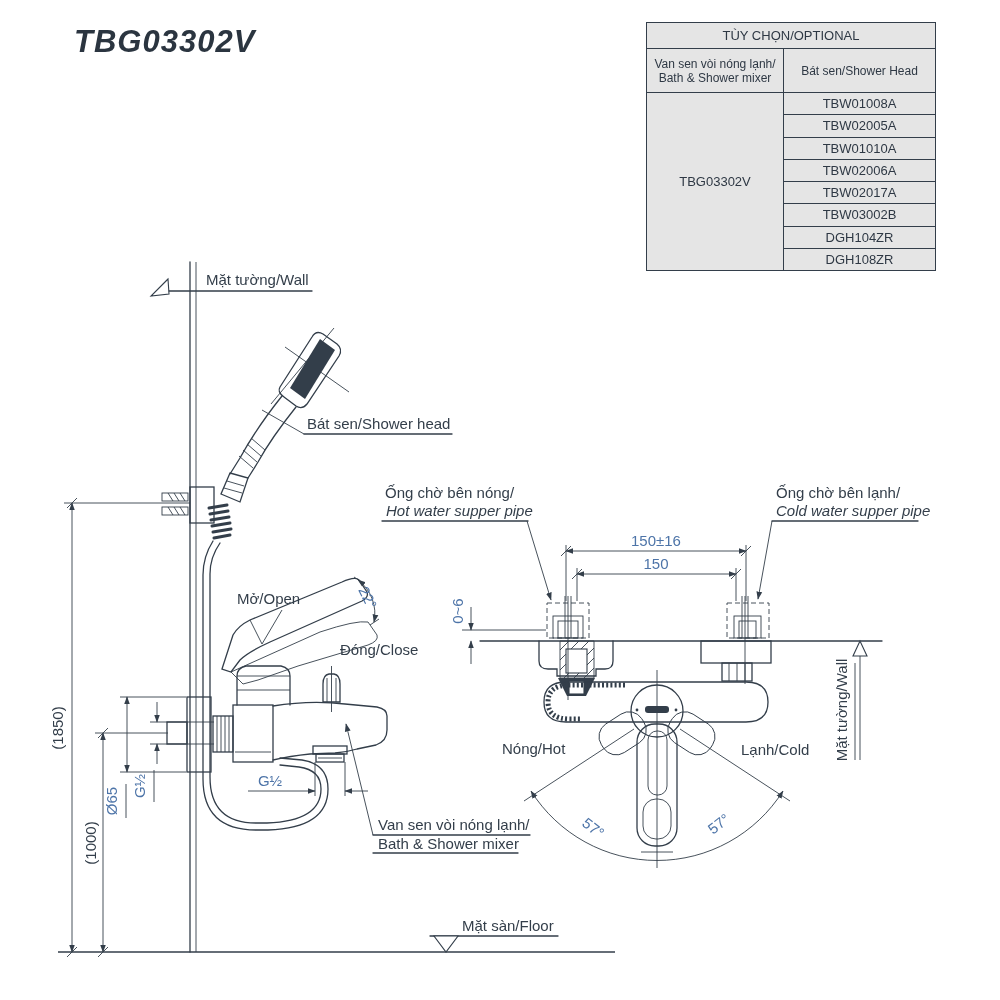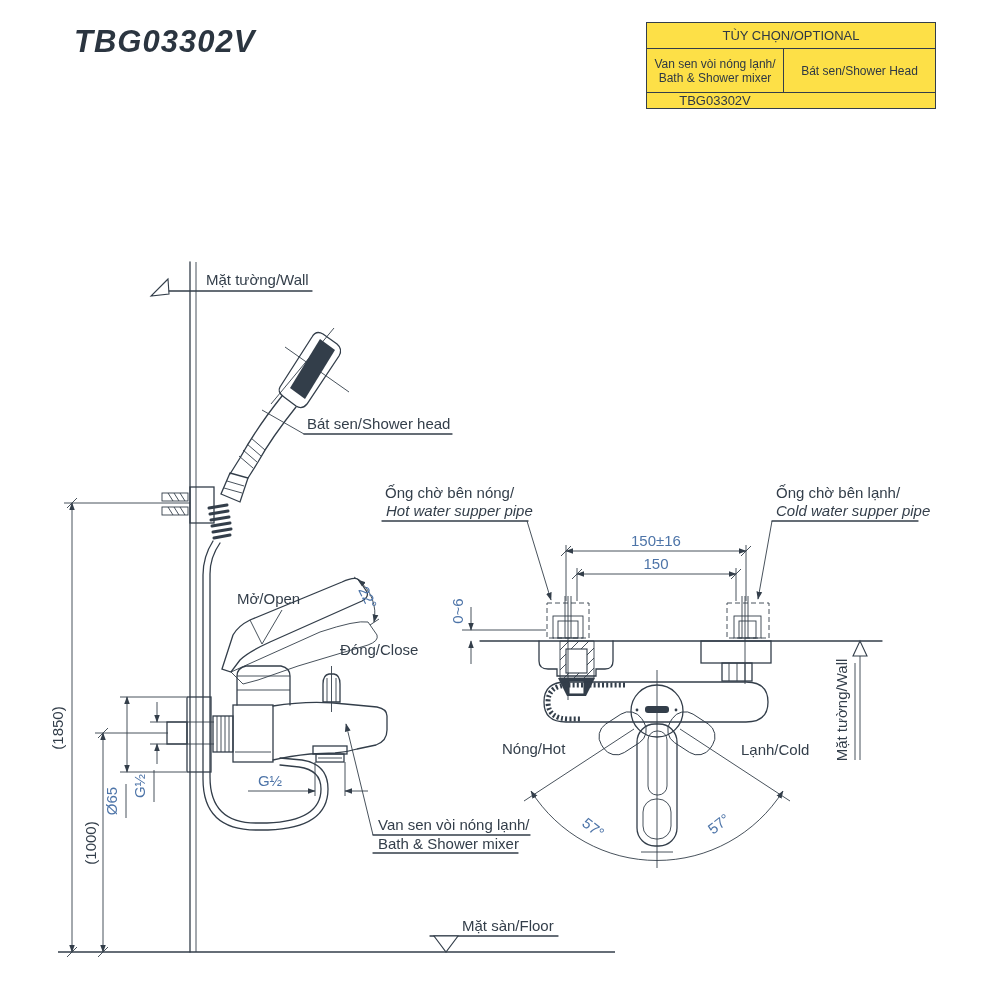--- a/index.html
+++ b/index.html
@@ -3,21 +3,21 @@
 <meta charset="utf-8">
 <style>
   html,body{margin:0;padding:0;background:#ffffff;}
   #stage{position:relative;width:1000px;height:1000px;background:#fff;overflow:hidden;
          font-family:"Liberation Sans","DejaVu Sans",sans-serif;color:#333e4a;border-radius:7px;}
   
   .title{position:absolute;left:74px;top:24px;font-size:31px;font-weight:bold;
          font-style:italic;letter-spacing:1px;color:#2b3540;}
   
   .tbl{position:absolute;left:646px;top:22px;width:288px;border:1.6px solid #333e4a;
-       font-size:12.5px;color:#2e3844;background:#fde047;}
+       font-size:12.5px;color:#2e3844;background:#e5e5e5;}
   .tbl-h1{height:25px;line-height:25px;text-align:center;border-bottom:1.4px solid #333e4a;font-size:13px;}
   .tbl-h2{display:flex;border-bottom:1.4px solid #333e4a;}
   .c1{width:136px;flex:0 0 136px;}
   .c2{flex:1;border-left:1.4px solid #333e4a;}
   .h2cell{display:flex;flex-direction:column;justify-content:center;align-items:center;
           height:43px;text-align:center;font-size:12px;line-height:14px;}
   .tbl-body{display:flex;}
   .modelcell{display:flex;align-items:center;justify-content:center;font-size:13px;}
   .rows .tr{height:21.3px;line-height:21.3px;text-align:center;border-top:1.2px solid #333e4a;font-size:13px;}
   .rows .tr:first-child{border-top:none;}
@@ -45,20 +45,30 @@
     <div class="tbl-h1">TÙY CHỌN/OPTIONAL</div>
     <div class="tbl-h2">
       <div class="c1 h2cell">
         <span>Van sen vòi nóng lạnh/</span>
         <span>Bath &amp; Shower mixer</span>
       </div>
       <div class="c2 h2cell">Bát sen/Shower Head</div>
     </div>
     <div class="tbl-body">
       <div class="c1 modelcell">TBG03302V</div>
+      <div class="c2 rows">
+        <div class="tr">TBW01008A</div>
+        <div class="tr">TBW02005A</div>
+        <div class="tr">TBW01010A</div>
+        <div class="tr">TBW02006A</div>
+        <div class="tr">TBW02017A</div>
+        <div class="tr">TBW03002B</div>
+        <div class="tr">DGH104ZR</div>
+        <div class="tr">DGH108ZR</div>
+      </div>
     </div>
   </div>
 
   <svg width="1000" height="1000" viewBox="0 0 1000 1000">
     <defs>
       <marker id="ar" viewBox="0 0 10 10" refX="9.2" refY="5" markerWidth="9" markerHeight="9" orient="auto-start-reverse">
         <path d="M0,1.4 L10,5 L0,8.6 Z" fill="#333e4a"></path>
       </marker>
     </defs>
 

